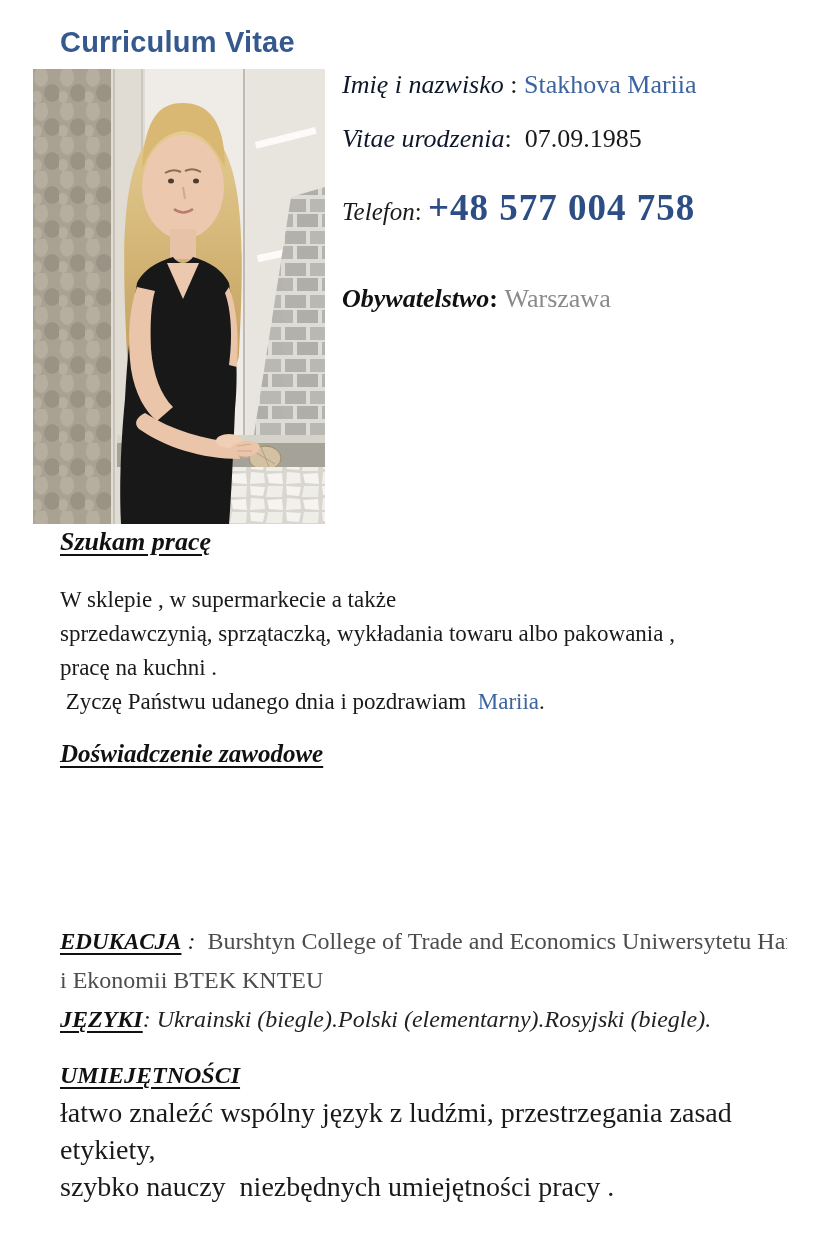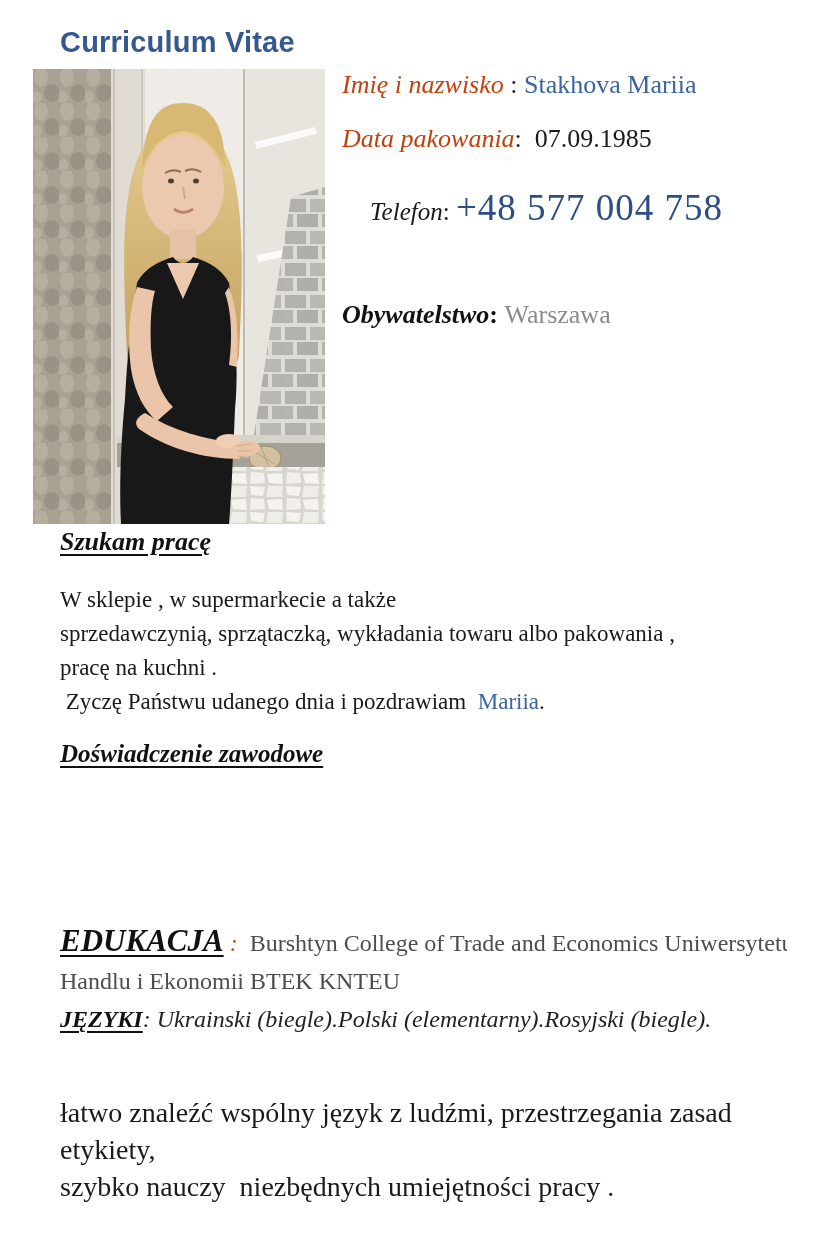--- a/index.html
+++ b/index.html
@@ -25,50 +25,50 @@
     letter-spacing: 0.2px;
   }
 
   .photo-wrap { left: 33px; top: 69px; width: 292px; height: 455px; }
 
   
   .row { left: 342px; font-size: 26px; }
   .row-name { top: 70px; }
   .row-dob  { top: 124px; }
   .row-phone { top: 186px; display: flex; align-items: baseline; }
-  .row-cit  { top: 300px; }
-
-  .lbl-i  { font-style: italic; color: #c2410c; }
+  .row-cit  { top: 284px; }
+
+  .lbl-i  { font-style: italic; color: #0f172a; }
   .lbl-bi { font-style: italic; font-weight: bold; color: #111; }
   .sep    { color: #1a1a1a; }
   .sep-b  { font-weight: bold; color: #111; }
   .val-blue { color: #3c64a0; margin-top: 8px; }
   .val-black { color: #1a1a1a; }
   .val-gray { color: #8a8a8a; }
-  .phone-lbl { font-style: italic; font-size: 25px; margin-left: 28px; }
+  .phone-lbl { font-style: italic; font-size: 25px; }
   .phone-sep { font-size: 25px; }
-  .phone-val { font-size: 37px; color: #2d4d85; letter-spacing: 1px; }
+  .phone-val { font-size: 37px; color: #2d4d85; letter-spacing: 1px; font-weight: bold; }
 
   
   .sec { left: 60px; }
   .h-underline {
     font-weight: bold;
     font-style: italic;
     text-decoration: underline;
     text-decoration-thickness: 2px;
     text-underline-offset: 4px;
     color: #111;
   }
   .h-seeking { top: 527px; font-size: 26px; }
   .p-seeking { top: 583px; font-size: 23px; line-height: 34px; width: 740px; }
   .h-exp { top: 740px; font-size: 25px; }
   .p-exp { top: 815px; font-size: 20px; line-height: 35px; width: 748px; }
   .gray-part { color: #5f5f5f; }
   .p-edu { top: 922px; font-size: 24px; line-height: 38px; width: 772px; }
-  .edu-h { font-size: 31px; }
+  .edu-h { font-size: 23px; }
   .edu-val { color: #4d4d4d; }
   .p-lang { top: 1006px; font-size: 24px; width: 768px; font-style: italic; }
   .lang-val { font-style: italic; color: #222; }
   .h-skills { top: 1062px; font-size: 24px; }
   .p-skills { top: 1094px; font-size: 28px; line-height: 37px; width: 740px; }
 </style>
 <title>Curriculum Vitae</title></head>
 <body>
 
 <div class="page">
@@ -153,21 +153,21 @@
       <path d="M204,377 l14,-2 M204,382 l15,0 M205,387 l13,2" stroke="#d3a88c" stroke-width="1.2" fill="none"></path>
       <path d="M196,218 C204,238 206,268 204,298 L196,296 C200,268 198,240 192,224 Z" fill="#eac5aa"></path>
     </svg>
   </div>
 
   <div class="abs row row-name">
     <span class="lbl-i pre">Imię i nazwisko</span><span class="sep pre"> : </span><span class="val-blue pre">Stakhova Mariia</span>
   </div>
 
   <div class="abs row row-dob">
-    <span class="lbl-i pre">Data pakowania</span><span class="sep pre">:  </span><span class="val-black pre">07.09.1985</span>
+    <span class="lbl-i pre">Vitae urodzenia</span><span class="sep pre">:  </span><span class="val-black pre">07.09.1985</span>
   </div>
 
   <div class="abs row row-phone">
     <span class="phone-lbl pre">Telefon</span>
       <span class="phone-sep pre">: </span>
       <span class="phone-val pre">+48 577 004 758</span>
   </div>
 
   <div class="abs row row-cit">
     <span class="lbl-bi pre">Obywatelstwo</span><span class="sep-b pre">: </span><span class="val-gray pre">Warszawa</span>
@@ -186,18 +186,19 @@
   <div class="abs sec h-exp h-underline">Doświadczenie zawodowe</div>
 
   <div class="abs sec p-edu">
     <span class="h-underline edu-h">EDUKACJA</span><span class="lbl-i pre"> :  </span><span class="edu-val pre">Burshtyn College of Trade and Economics Uniwersytetu Handlu i Ekonomii BTEK KNTEU</span>
   </div>
 
   <div class="abs sec p-lang">
     <span class="h-underline">JĘZYKI</span><span class="lang-val pre">: </span><span class="lang-val pre">Ukrainski (biegle).Polski (elementarny).Rosyjski (biegle).</span>
   </div>
 
+  <div class="abs sec h-skills h-underline">UMIEJĘTNOŚCI</div>
   <div class="abs sec p-skills">
     <div class="pre">łatwo znaleźć wspólny język z ludźmi, przestrzegania zasad etykiety,</div>
     <div class="pre">szybko nauczy  niezbędnych umiejętności pracy .</div>
   </div>
 
 </div>
 
 </body></html>

